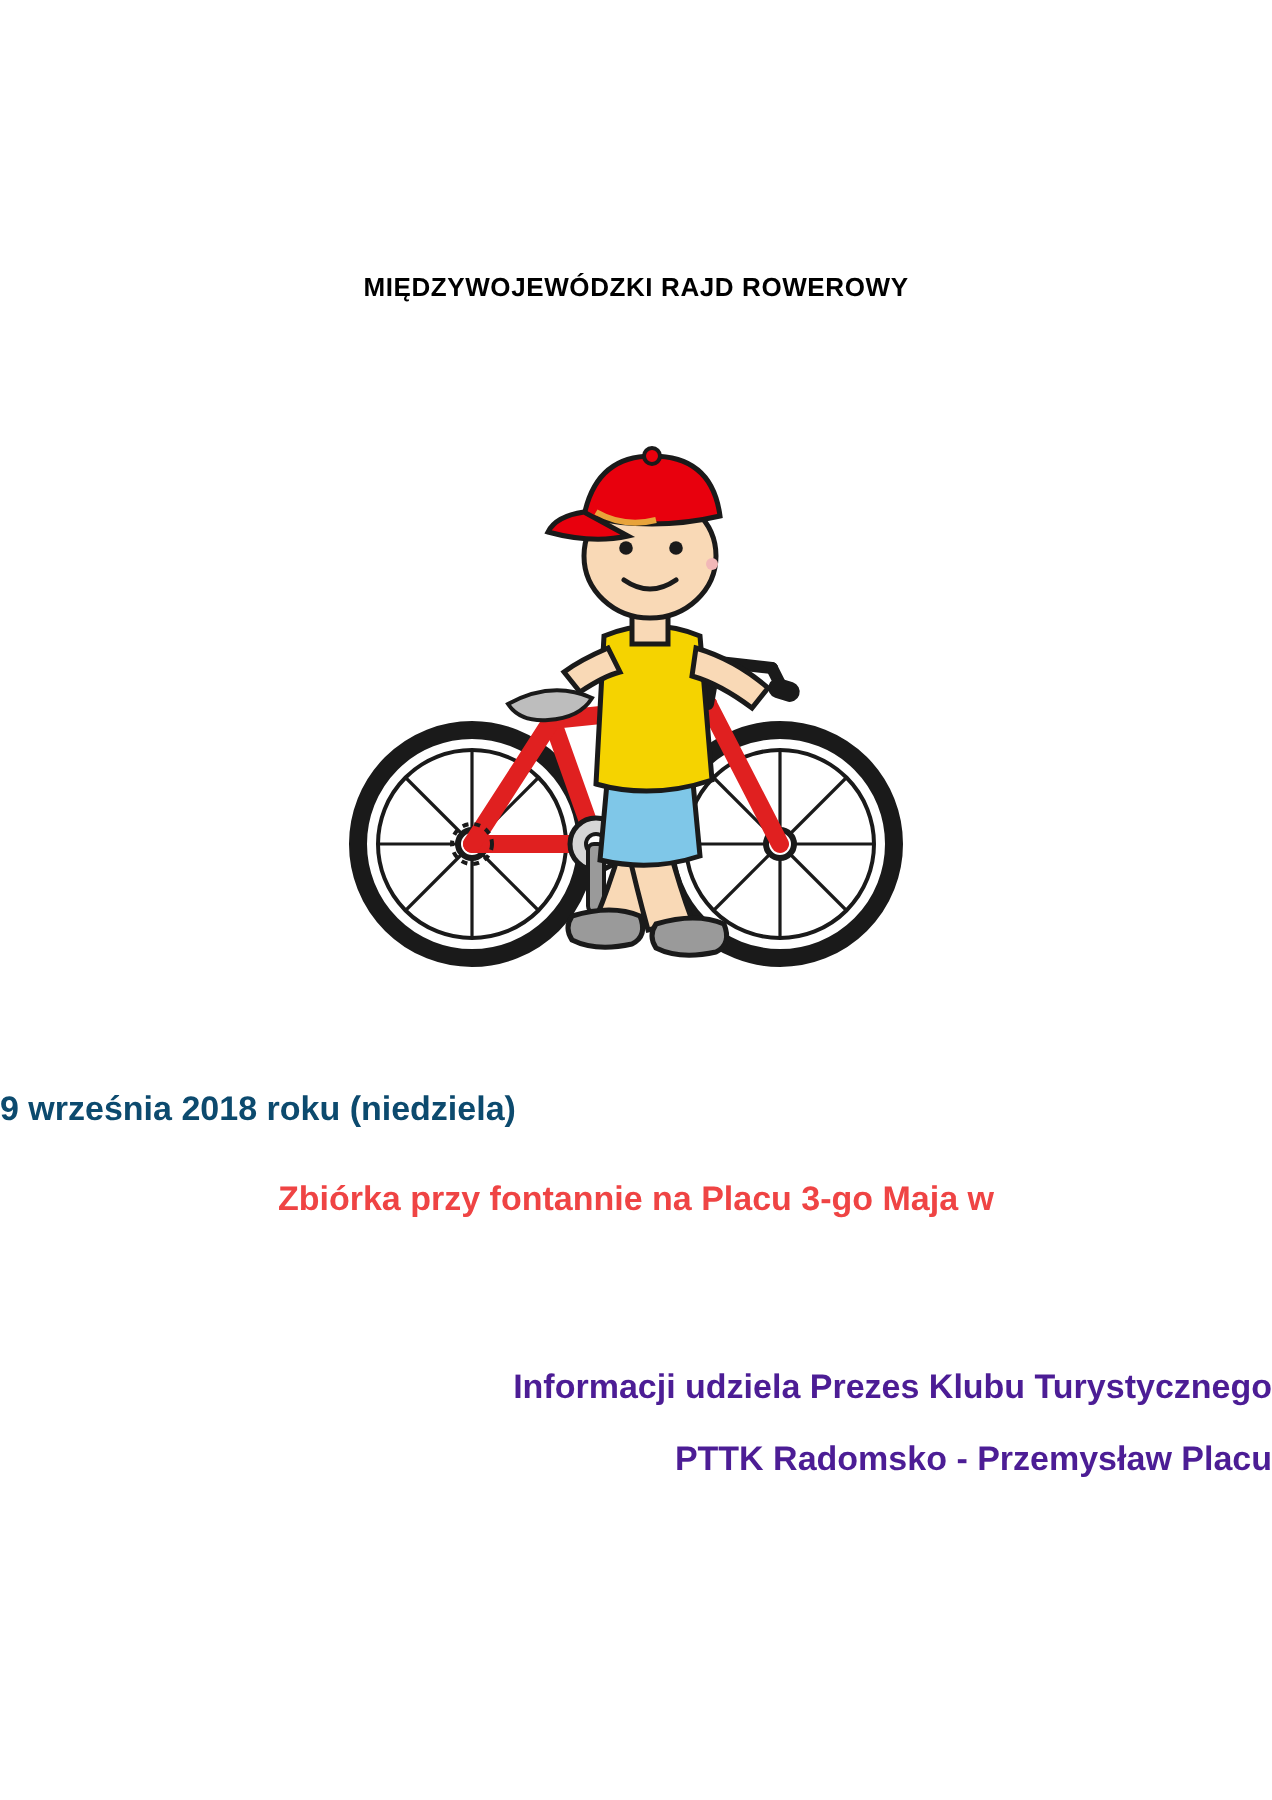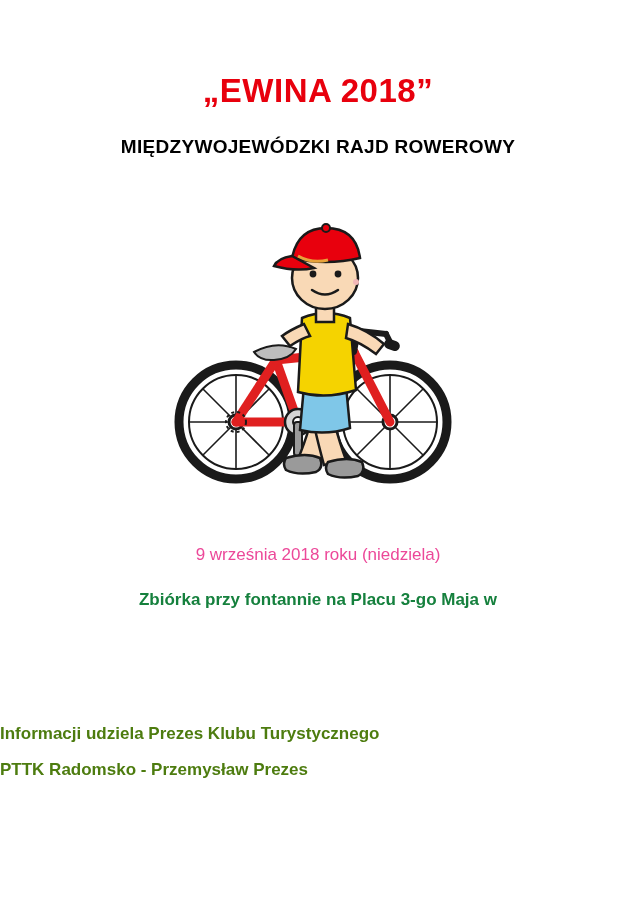--- a/index.html
+++ b/index.html
@@ -28,75 +28,73 @@
     font-weight: bold;
     color: #e8000d;
     letter-spacing: 0.5px;
   }
   .subtitle {
     position: absolute;
     top: 136px;
     left: 0;
     width: 636px;
     text-align: center;
-    font-size: 19px;
+    font-size: 13px;
     font-weight: bold;
     color: #000000;
     letter-spacing: 0.3px;
   }
   .illustration {
     position: absolute;
     top: 200px;
     left: 50%;
     transform: translateX(-50%);
     width: 320px;
     height: 300px;
   }
   .date-line {
     position: absolute;
     top: 545px;
     left: 0;
     width: 636px;
+    text-align: left;
+    font-size: 17px;
+    font-weight: bold;
+    color: #0c4a6e;
+  }
+  .meeting {
+    position: absolute;
+    top: 588px;
+    left: 0;
+    width: 636px;
     text-align: center;
     font-size: 17px;
-    font-weight: normal;
-    color: #ec4899;
-  }
-  .meeting {
-    position: absolute;
-    top: 588px;
-    left: 0;
-    width: 636px;
-    text-align: center;
-    font-size: 17px;
-    font-weight: bold;
-    color: #15803d;
+    font-weight: bold;
+    color: #ef4444;
     line-height: 1.45;
   }
   .info-block {
     position: absolute;
     top: 676px;
     left: 0;
     width: 636px;
-    text-align: left;
-    color: #4d7c0f;
-    margin-top: 40px;
+    text-align: right;
+    color: #4c1d95;
   }
   .info-line {
     font-size: 17px;
     font-weight: bold;
     line-height: 2.1;
   }
 </style>
 </head>
 <body>
 
 <div class="poster">
 
-  <div class="title">„EWINA 2018”</div>
 
   <div class="subtitle">MIĘDZYWOJEWÓDZKI  RAJD  ROWEROWY</div>
 
   <div class="illustration">
     <svg viewBox="0 0 320 300" width="320" height="300" xmlns="http://www.w3.org/2000/svg">
 
       <g>
         <circle cx="78" cy="222" r="57" fill="#ffffff" stroke="#1a1a1a" stroke-width="9"></circle>
         <circle cx="78" cy="222" r="47" fill="none" stroke="#1a1a1a" stroke-width="2"></circle>
         <g stroke="#1a1a1a" stroke-width="1.6">
@@ -194,16 +192,16 @@
   </div>
 
   <div class="date-line">9 września 2018 roku (niedziela)</div>
 
   <div class="meeting">
     <div>Zbiórka przy fontannie na Placu 3-go Maja w</div>
   </div>
 
   <div class="info-block">
     <div class="info-line">Informacji udziela Prezes Klubu Turystycznego</div>
-    <div class="info-line">PTTK Radomsko  -  Przemysław  Prezes</div>
+    <div class="info-line">PTTK Radomsko  -  Przemysław  Placu</div>
   </div>
 
 </div>
 
 </body></html>

